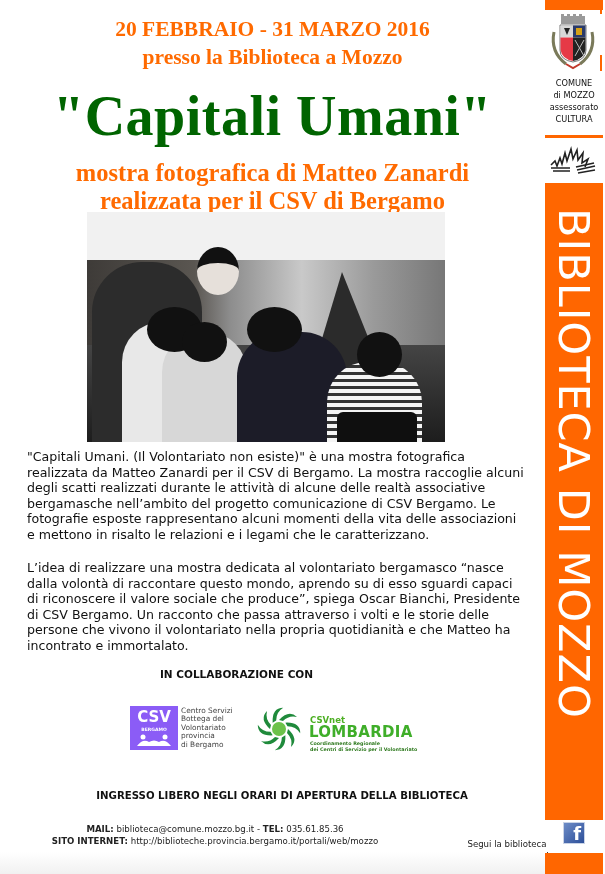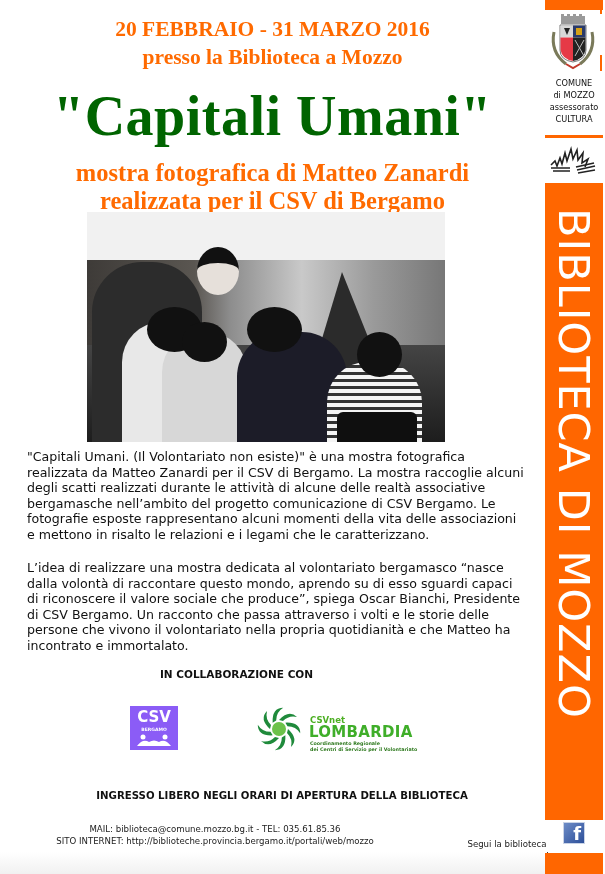--- a/index.html
+++ b/index.html
@@ -70,21 +70,21 @@
   .lomb-desc { position: absolute; left: 57px; top: 35px; font-family: "DejaVu Sans", sans-serif; font-size: 4.8px; line-height: 5.6px; color: #2f7a1f; font-weight: bold; }
 
   .ingresso {
     position: absolute; left: 0; width: 564px; text-align: center; top: 790px;
     font-family: "DejaVu Sans", sans-serif; font-weight: bold; font-size: 10.2px; color: #111;
   }
   .contacts {
     position: absolute; left: 0; width: 430px; text-align: center; top: 823px;
     font-family: "DejaVu Sans", sans-serif; font-size: 8.6px; line-height: 12px; color: #222;
   }
-  .contacts .lbl { font-weight: normal; color: #222; }
+  .contacts .lbl { font-weight: bold; color: #222; }
 
   .fb-text {
     position: absolute; left: 454px; top: 823px; width: 106px; text-align: center;
     font-family: "DejaVu Sans", sans-serif; font-size: 8.6px; line-height: 12px; color: #222; margin-top: 15px;
   }
   .fb-icon {
     position: absolute; left: 563px; top: 822px; width: 22px; height: 22px;
     background: linear-gradient(135deg, #6d8cc7, #2d4f99); border: 1px solid #c9d3e6;
     color: #fff; font-family: "DejaVu Sans", sans-serif; font-weight: bold; font-size: 18px;
     line-height: 22px; text-align: right; padding-right: 3px; overflow: hidden;
@@ -147,20 +147,27 @@
 
 <div class="csv-logo">
   <div class="csv-box">
     <div class="csv-text">CSV</div>
     <div class="csv-sub">BERGAMO</div>
     <svg class="csv-figs" viewBox="0 0 36 12">
       <circle cx="7" cy="3" r="2.5" fill="#fff"></circle>
       <circle cx="29" cy="3" r="2.5" fill="#fff"></circle>
       <path d="M1 12 Q7 4 13 8 Q18 5 23 8 Q29 4 35 12 Z" fill="#fff"></path>
     </svg>
+  </div>
+  <div class="csv-desc">
+    <div>Centro Servizi</div>
+    <div>Bottega del</div>
+    <div>Volontariato</div>
+    <div>provincia</div>
+    <div>di Bergamo</div>
   </div>
 </div>
 
 <div class="lomb-logo">
   <svg class="lomb-swirl" viewBox="0 0 46 46">
     <g transform="translate(23,23)">
       <circle r="7" fill="#6cc24a"></circle>
       <g fill="#1f8a3b">
         <path d="M0 -9 Q10 -20 18 -12 Q10 -14 4 -8 Z" transform="rotate(0)"></path>
         <path d="M0 -9 Q10 -20 18 -12 Q10 -14 4 -8 Z" transform="rotate(45)"></path>

